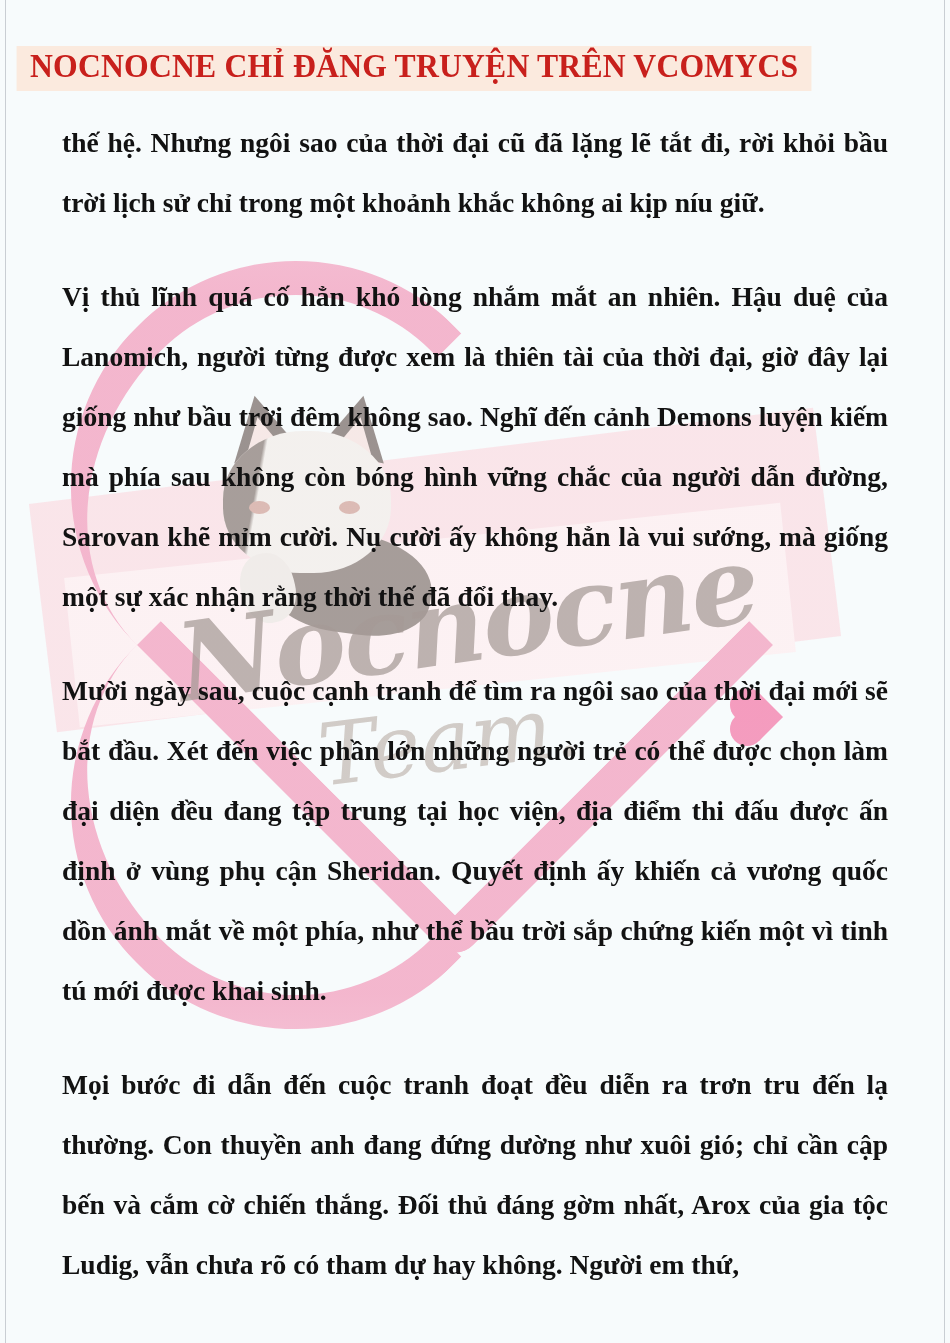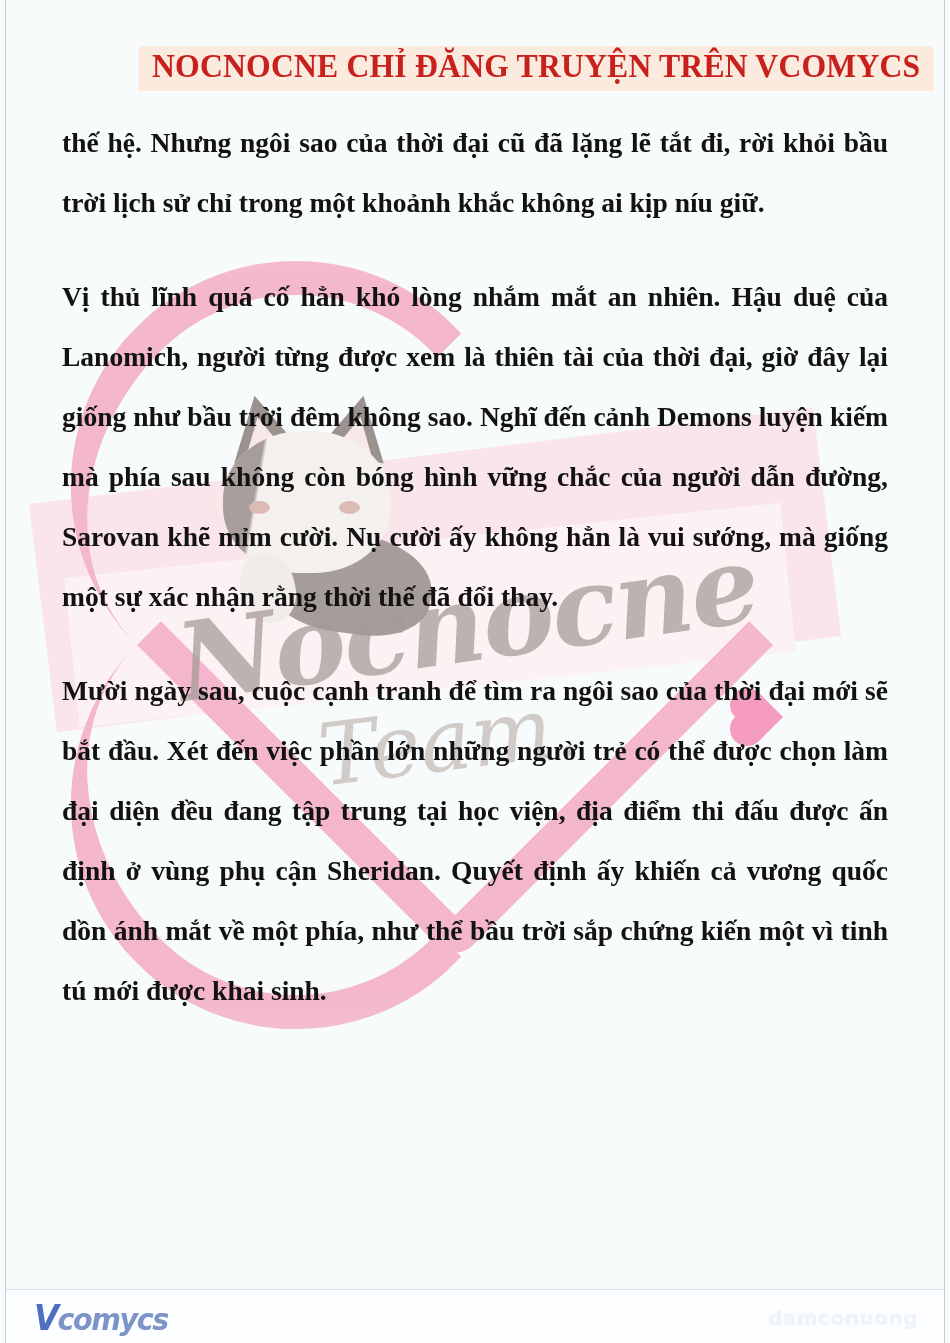--- a/index.html
+++ b/index.html
@@ -219,21 +219,21 @@
     opacity: .62;
     transform: rotate(-7deg);
     white-space: nowrap;
   }
 
   
   .chapter-header {
     position: relative;
     z-index: 3;
     margin: 46px 0 0 0;
-    text-align: right;
+    text-align: left;
   }
   .chapter-header .band {
     display: inline-block;
     background: #fbeade;
     padding: 2px 14px 6px 14px;
     color: #c8201c;
     font-family: "Liberation Serif", "DejaVu Serif", serif;
     font-weight: 700;
     font-size: 33px;
     letter-spacing: .2px;
@@ -355,20 +355,17 @@
   <div class="paper-wash"></div>
 
   <div class="chapter-header">
     <span class="band">NOCNOCNE CHỈ ĐĂNG TRUYỆN TRÊN VCOMYCS</span>
   </div>
 
   <div class="content">
     <p>thế hệ. Nhưng ngôi sao của thời đại cũ đã lặng lẽ tắt đi, rời khỏi bầu trời lịch sử chỉ trong một khoảnh khắc không ai kịp níu giữ.</p>
     <p>Vị thủ lĩnh quá cố hẳn khó lòng nhắm mắt an nhiên. Hậu duệ của Lanomich, người từng được xem là thiên tài của thời đại, giờ đây lại giống như bầu trời đêm không sao. Nghĩ đến cảnh Demons luyện kiếm mà phía sau không còn bóng hình vững chắc của người dẫn đường, Sarovan khẽ mỉm cười. Nụ cười ấy không hẳn là vui sướng, mà giống một sự xác nhận rằng thời thế đã đổi thay.</p>
     <p>Mười ngày sau, cuộc cạnh tranh để tìm ra ngôi sao của thời đại mới sẽ bắt đầu. Xét đến việc phần lớn những người trẻ có thể được chọn làm đại diện đều đang tập trung tại học viện, địa điểm thi đấu được ấn định ở vùng phụ cận Sheridan. Quyết định ấy khiến cả vương quốc dồn ánh mắt về một phía, như thể bầu trời sắp chứng kiến một vì tinh tú mới được khai sinh.</p>
+    <p>Mọi bước đi dẫn đến cuộc tranh đoạt đều diễn ra trơn tru đến lạ thường. Con thuyền anh đang đứng dường như xuôi gió; chỉ cần cập bến và cắm cờ chiến thắng. Đối thủ đáng gờm nhất, Arox của gia tộc Ludig, vẫn chưa rõ có tham dự hay không. Người em thứ,</p>
   </div>
 
-  <div class="footer">
-    <div class="vcomycs-logo"><span class="v-mark">V</span><span>comycs</span></div>
-    <div class="site-credit">damconuong</div>
-  </div>
 
 </div>
 
 </body></html>

